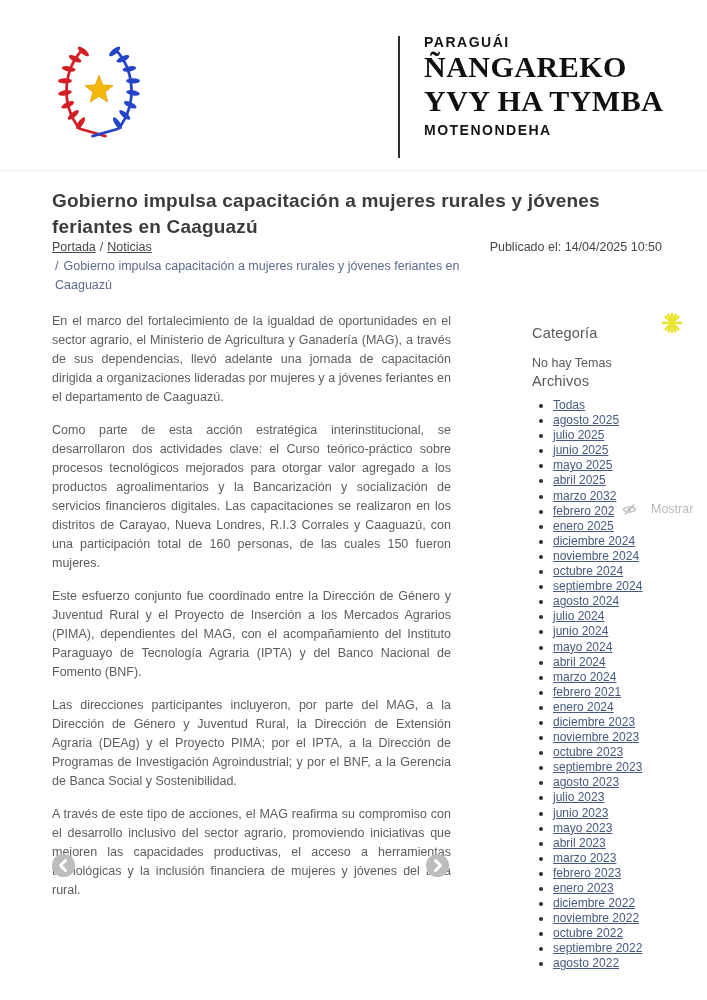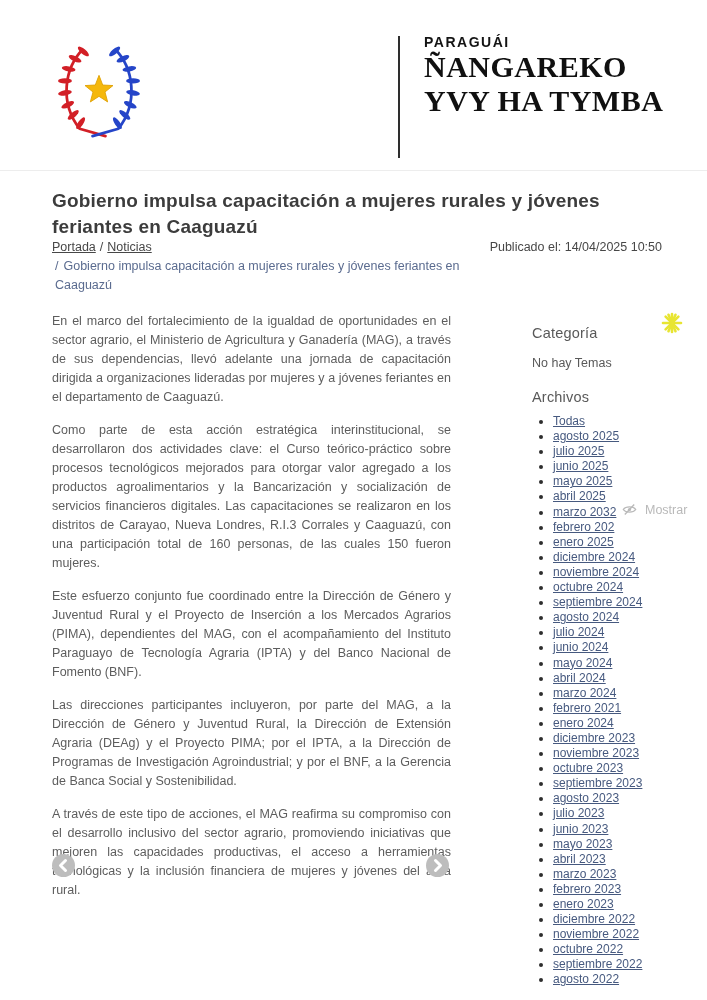--- a/index.html
+++ b/index.html
@@ -41,28 +41,28 @@
   
   .nav-circle { position:absolute; width:23px; height:23px; border-radius:50%;
     background:#bdbdbd; display:flex; align-items:center; justify-content:center; cursor:pointer; }
   .nav-prev { left:52px; top:854px; }
   .nav-next { left:426px; top:854px; }
 
   
   .sidebar { position:absolute; left:532px; top:325px; width:170px; }
   .side-heading { font-size:14.5px; color:#595959; letter-spacing:.2px; }
   .side-empty { font-size:12.5px; color:#595959; margin-top:15px; }
-  .side-heading-2 { margin-top:19px; }
+  .side-heading-2 { margin-top:3px; }
   .archives-list { margin-top:9px; padding-left:21px; list-style:disc; }
   .archives-list li { font-size:12px; line-height:15.1px; color:#2e2e2e; }
   .archives-list a { color:#46597f; text-decoration:underline; cursor:pointer; }
 
   .a11y-widget { position:absolute; left:659px; top:310px; width:26px; height:26px; cursor:pointer; }
-  .mostrar-badge { position:absolute; left:620px; top:501px; display:flex; align-items:center;
-    gap:8px; font-size:12.5px; color:#b9b9b9; background:rgba(255,255,255,.85); padding:1px 2px; }
+  .mostrar-badge { position:absolute; left:620px; top:501px; display:flex; 
+    gap:14px; font-size:12.5px; color:#b9b9b9; background:rgba(255,255,255,.85); padding:1px 2px; }
 </style>
 </head>
 <body>
 
 <div class="header">
 
   <svg class="crest" viewBox="0 0 100 110">
 
     <path d="M33,9 C12,30 7,68 29,96" fill="none" stroke="#d21f26" stroke-width="3"></path>
     <g fill="#d21f26">
@@ -94,20 +94,21 @@
     <polygon points="50,38 54,48.5 65.2,49.1 56.5,56.1 59.4,66.9 50,60.8 40.6,66.9 43.5,56.1 34.8,49.1 46,48.5" fill="#f5b80c" stroke="#e0a206" stroke-width="1"></polygon>
   </svg>
 
 
   <div class="logo-divider"></div>
 
   <div class="logo-gn">
     <div class="small1">PARAGUÁI</div>
     <div class="serif">ÑANGAREKO</div>
     <div class="serif">YVY HA TYMBA</div>
+    <div class="small2">MOTENONDEHA</div>
   </div>
 </div>
 <div class="header-rule"></div>
 
 <h1 class="page-title">Gobierno impulsa capacitación a mujeres rurales y jóvenes feriantes en Caaguazú</h1>
 
 <div class="breadcrumb">
   <a>Portada</a><span class="sep">/</span><a>Noticias</a><span class="crumb-current"><span class="sep2">/</span><span>Gobierno impulsa capacitación a mujeres rurales y jóvenes feriantes en Caaguazú</span></span>
 </div>
 

